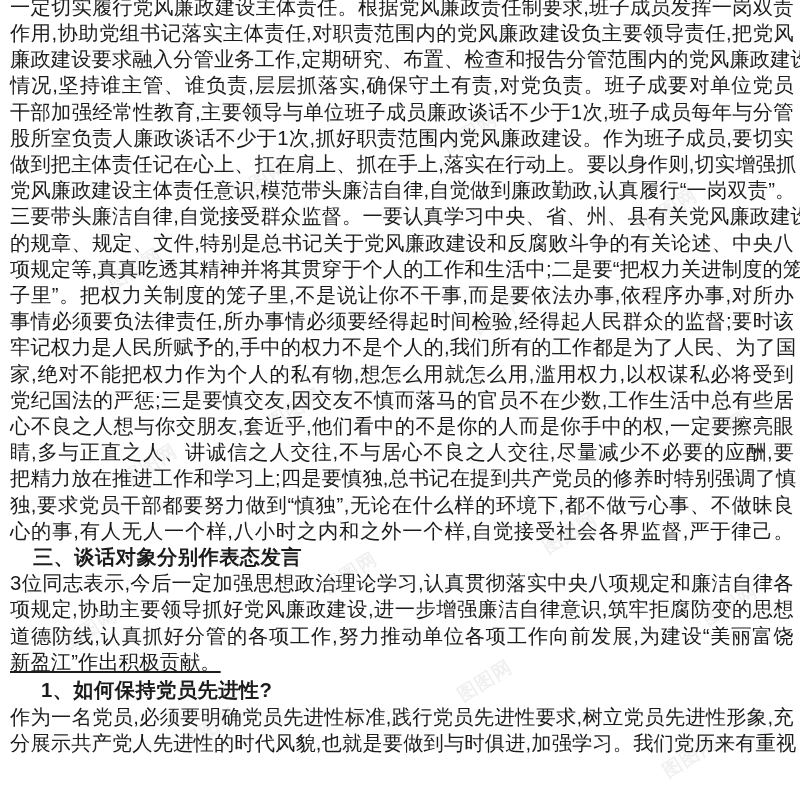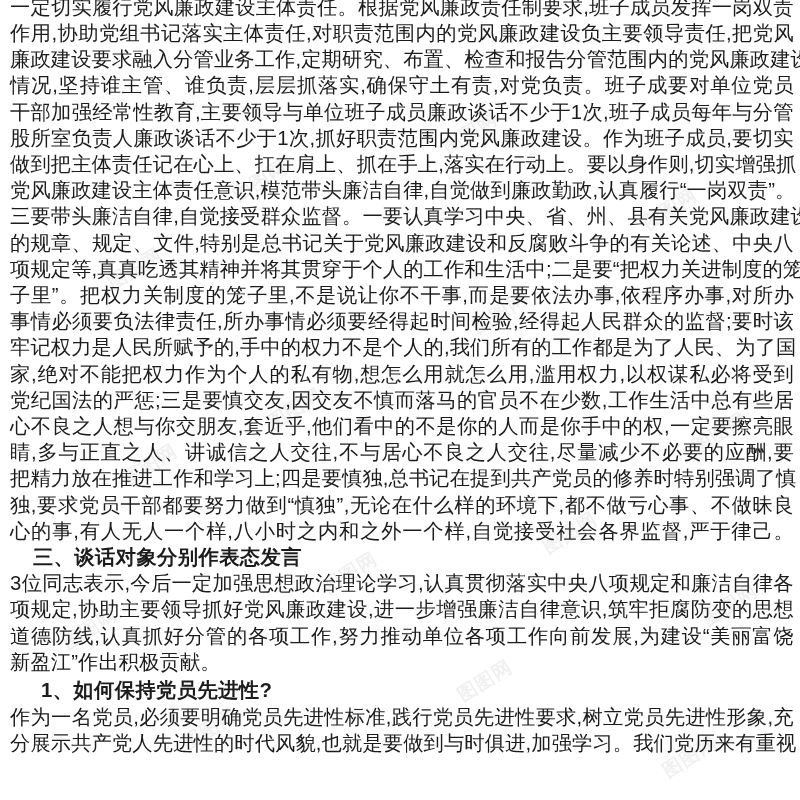--- a/index.html
+++ b/index.html
@@ -1121,21 +1121,21 @@
         <span class="ch">,</span>
         <span class="ch">为</span>
         <span class="ch">建</span>
         <span class="ch">设</span>
         <span class="ch">“</span>
         <span class="ch">美</span>
         <span class="ch">丽</span>
         <span class="ch">富</span>
         <span class="ch">饶</span>
       </div>
-      <div class="line" style="top: 648.8px;">新盈江”作出积极贡献。</div>
+      <div class="line" style="top: 648.8px; text-decoration: underline;">新盈江”作出积极贡献。</div>
       <div class="line head indent2" style="top: 677px;">1、如何保持党员先进性?</div>
       <div class="line just" style="top: 703.5px;">
         <span class="ch">作</span>
         <span class="ch">为</span>
         <span class="ch">一</span>
         <span class="ch">名</span>
         <span class="ch">党</span>
         <span class="ch">员</span>
         <span class="ch">,</span>
         <span class="ch">必</span>

